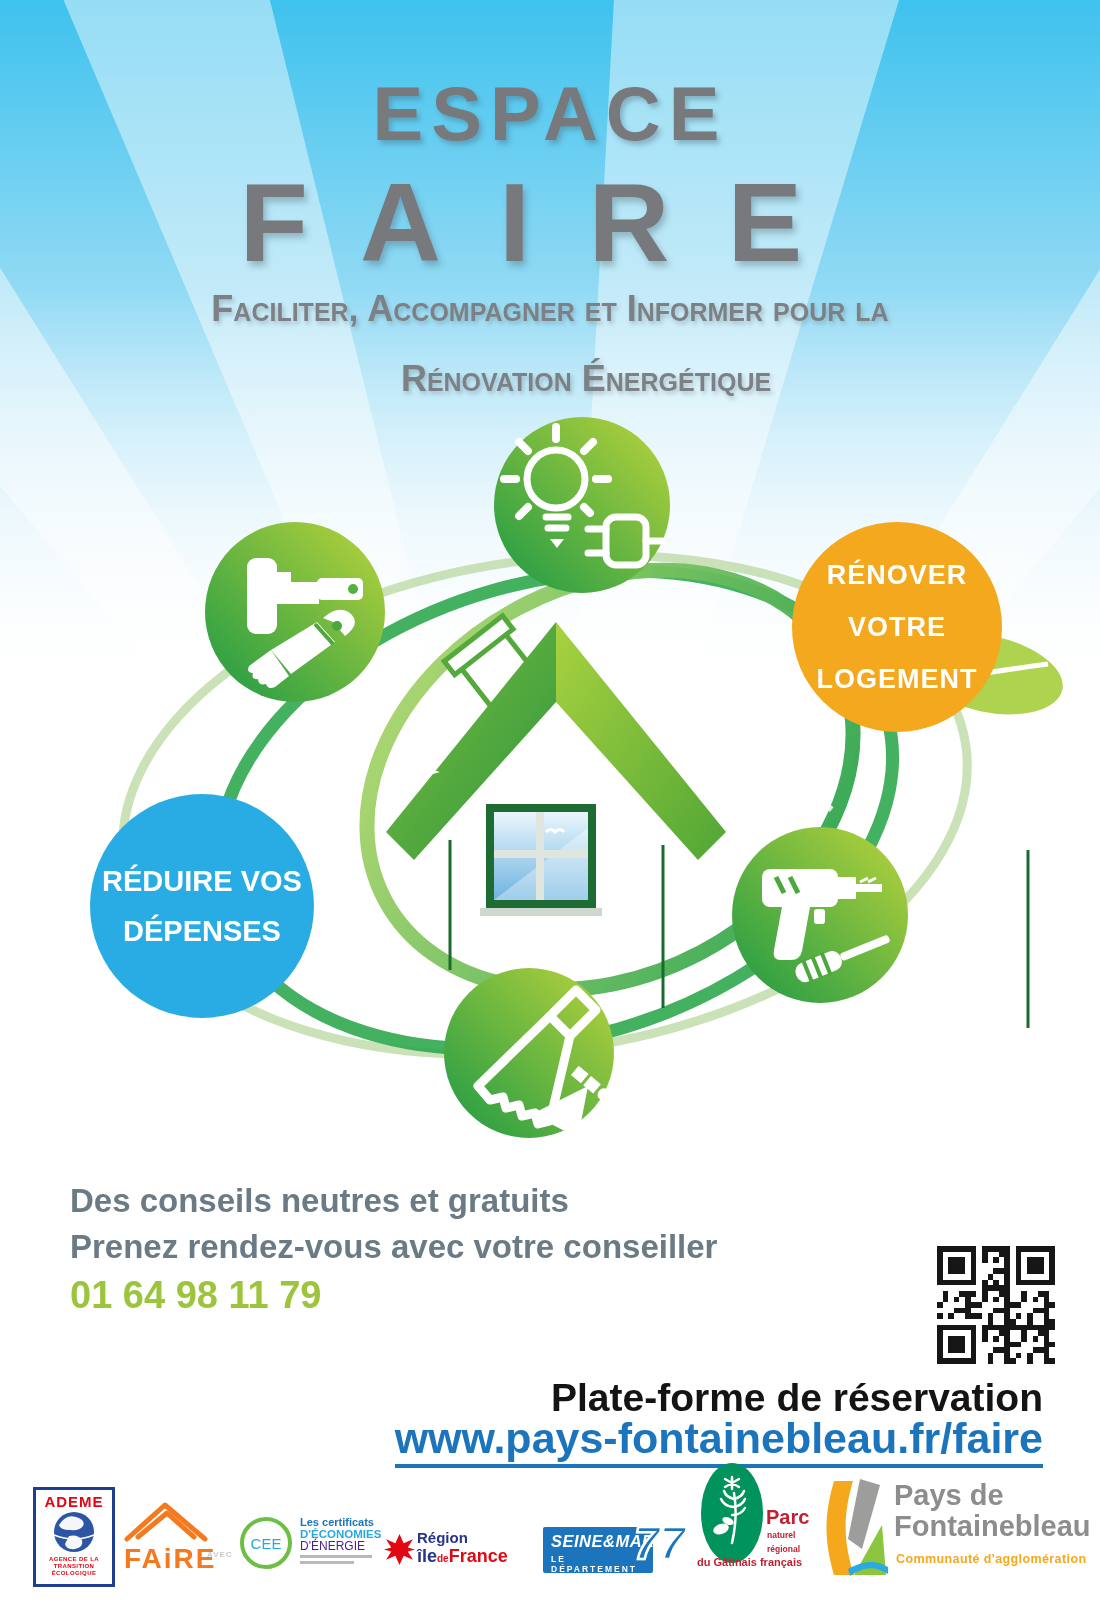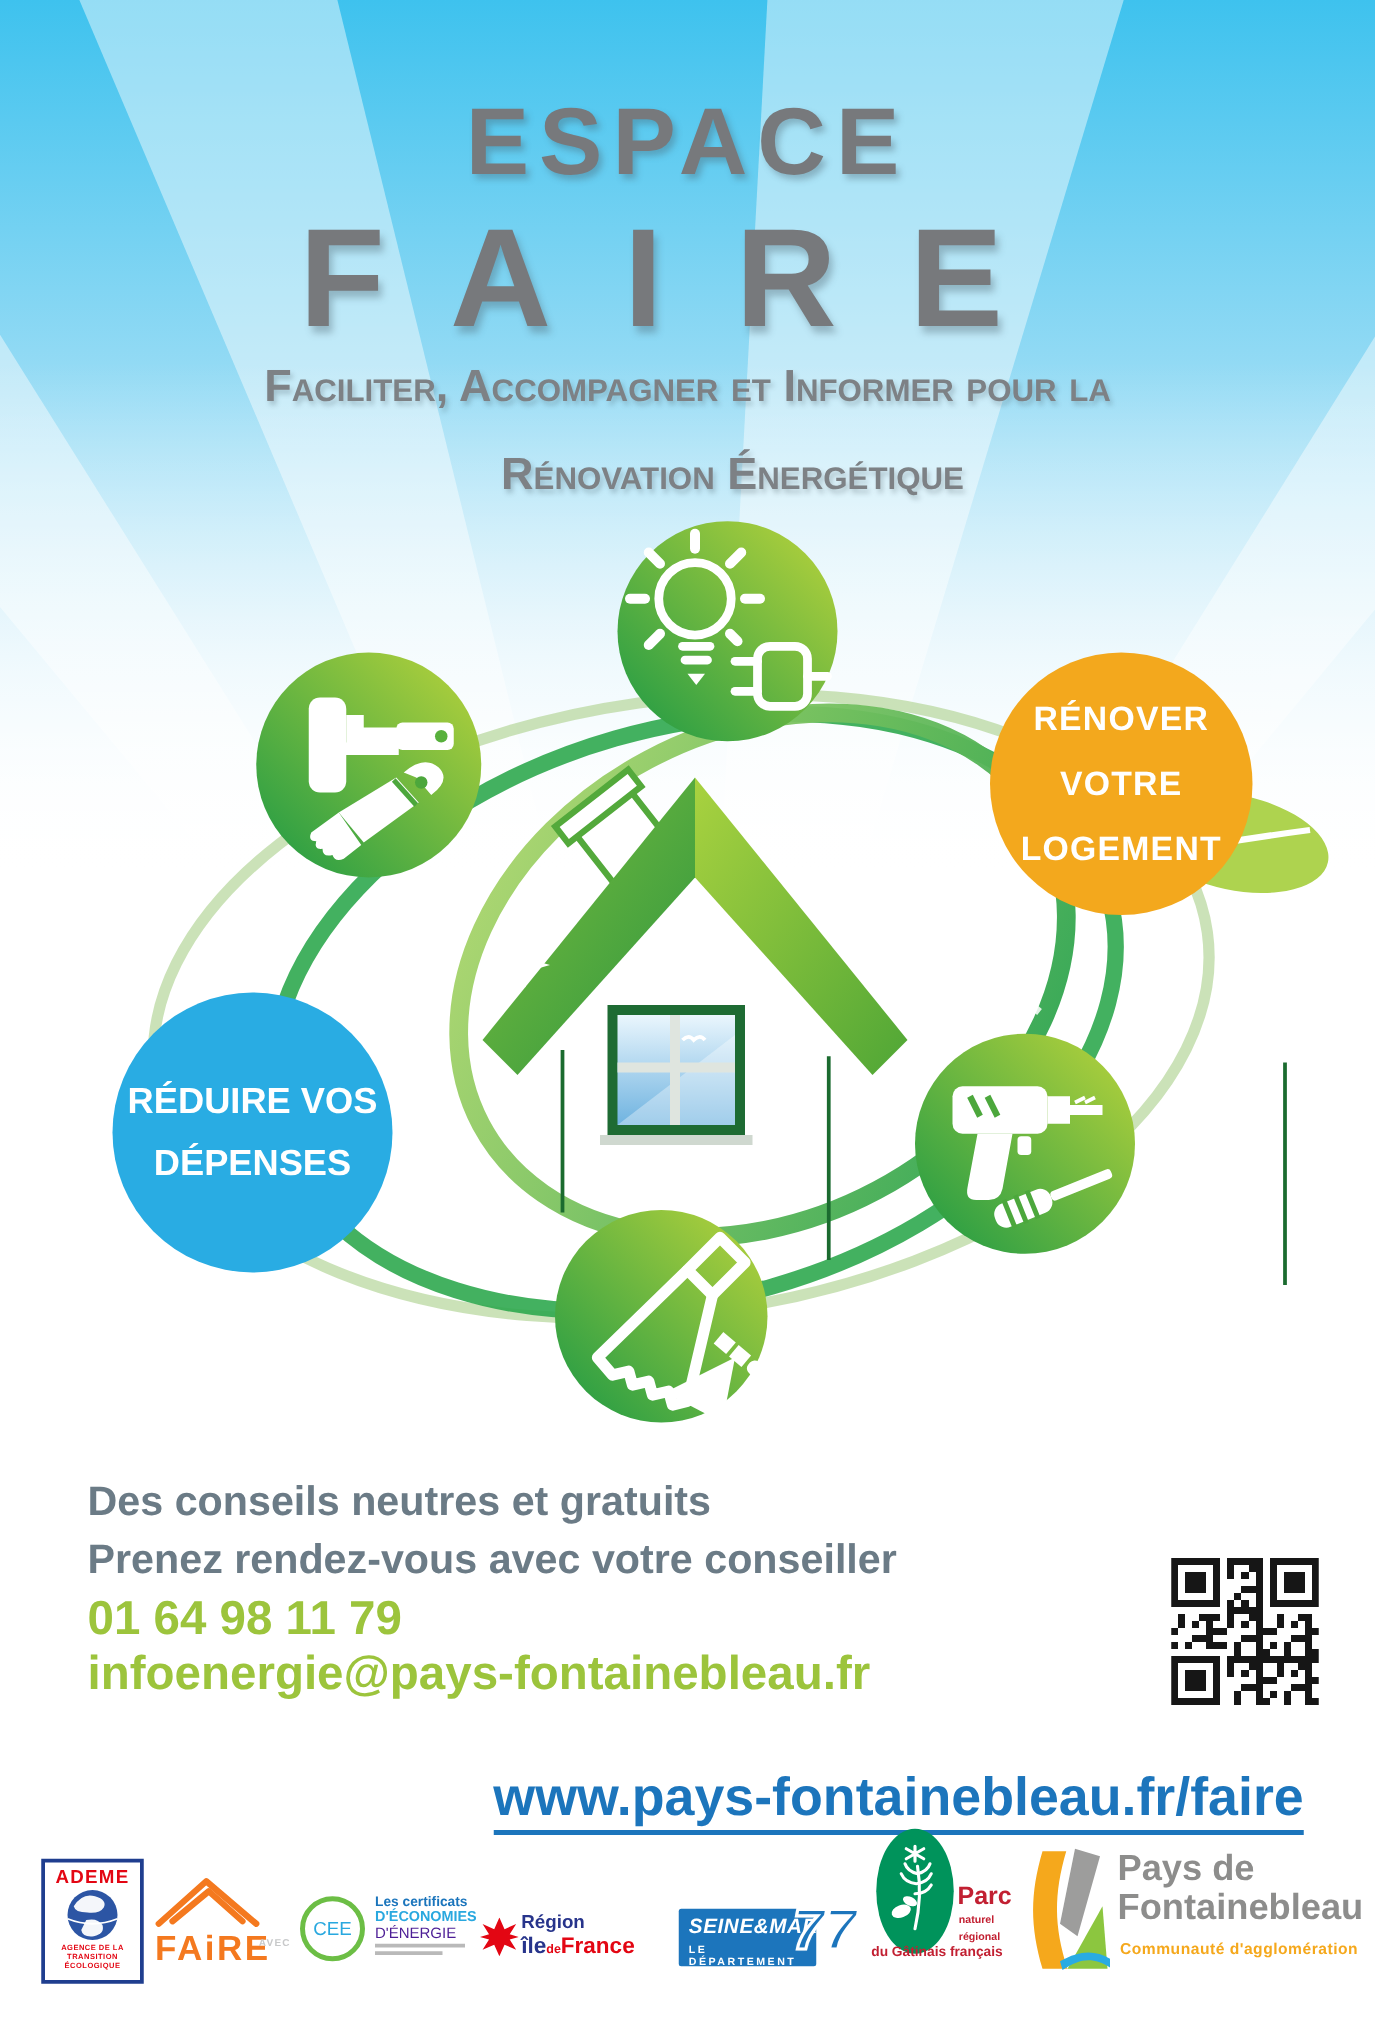--- a/index.html
+++ b/index.html
@@ -277,21 +277,20 @@
   </div>
 
   <div class="abs title-top">ESPACE</div>
   <div class="abs title-main">FAIRE</div>
   <div class="abs subtitle l1">Faciliter, Accompagner et Informer pour la</div>
   <div class="abs subtitle l2">Rénovation Énergétique</div>
 
   <div class="abs contact-line contact-l1">Des conseils neutres et gratuits</div>
   <div class="abs contact-line contact-l2">Prenez rendez-vous avec votre conseiller</div>
   <div class="abs contact-green contact-phone">01 64 98 11 79</div>
-  <div class="abs contact-green contact-email">infoenergie@pays-fontainebleau.fr</div>
 
   <div class="abs qr">
     <svg width="118" height="118" viewBox="0 0 21 21" shape-rendering="crispEdges">
       <g fill="#161616">
         <path d="M0 0h7v7H0z M14 0h7v7h-7z M0 14h7v7H0z"></path>
       </g>
       <g fill="#ffffff">
         <path d="M1 1h5v5H1z M15 1h5v5h-5z M1 15h5v5H1z"></path>
       </g>
       <g fill="#161616">
@@ -420,20 +419,21 @@
           <rect x="9" y="20" width="1" height="1"></rect>
           <rect x="12" y="20" width="1" height="1"></rect>
           <rect x="13" y="20" width="1" height="1"></rect>
           <rect x="16" y="20" width="1" height="1"></rect>
           <rect x="19" y="20" width="1" height="1"></rect>
           <rect x="20" y="20" width="1" height="1"></rect>
         </g>
     </svg>
   </div>
 
+  <div class="abs resa-label">Plate-forme de réservation</div>
   <div class="abs ademe">
     <div class="ademe-name">ADEME</div>
     <svg width="44" height="44" viewBox="-22 -22 44 44">
       <circle r="20" fill="#2c55a4"></circle>
       <path fill="#fff" opacity=".95" d="M-15 -7 q7 -11 17 -8 q10 3 7 9 q-3 5 -13 4 q-10 0 -11 -5z"></path>
       <path fill="#fff" opacity=".95" d="M-5 4 q9 -2 13 4 q2 7 -7 9 q-9 1 -10 -5z"></path>
       <path fill="none" stroke="#fff" stroke-width="1.5" d="M-20 3 q20 8 40 0"></path>
     </svg>
     <div class="ademe-cap">
       <div>AGENCE DE LA</div>

